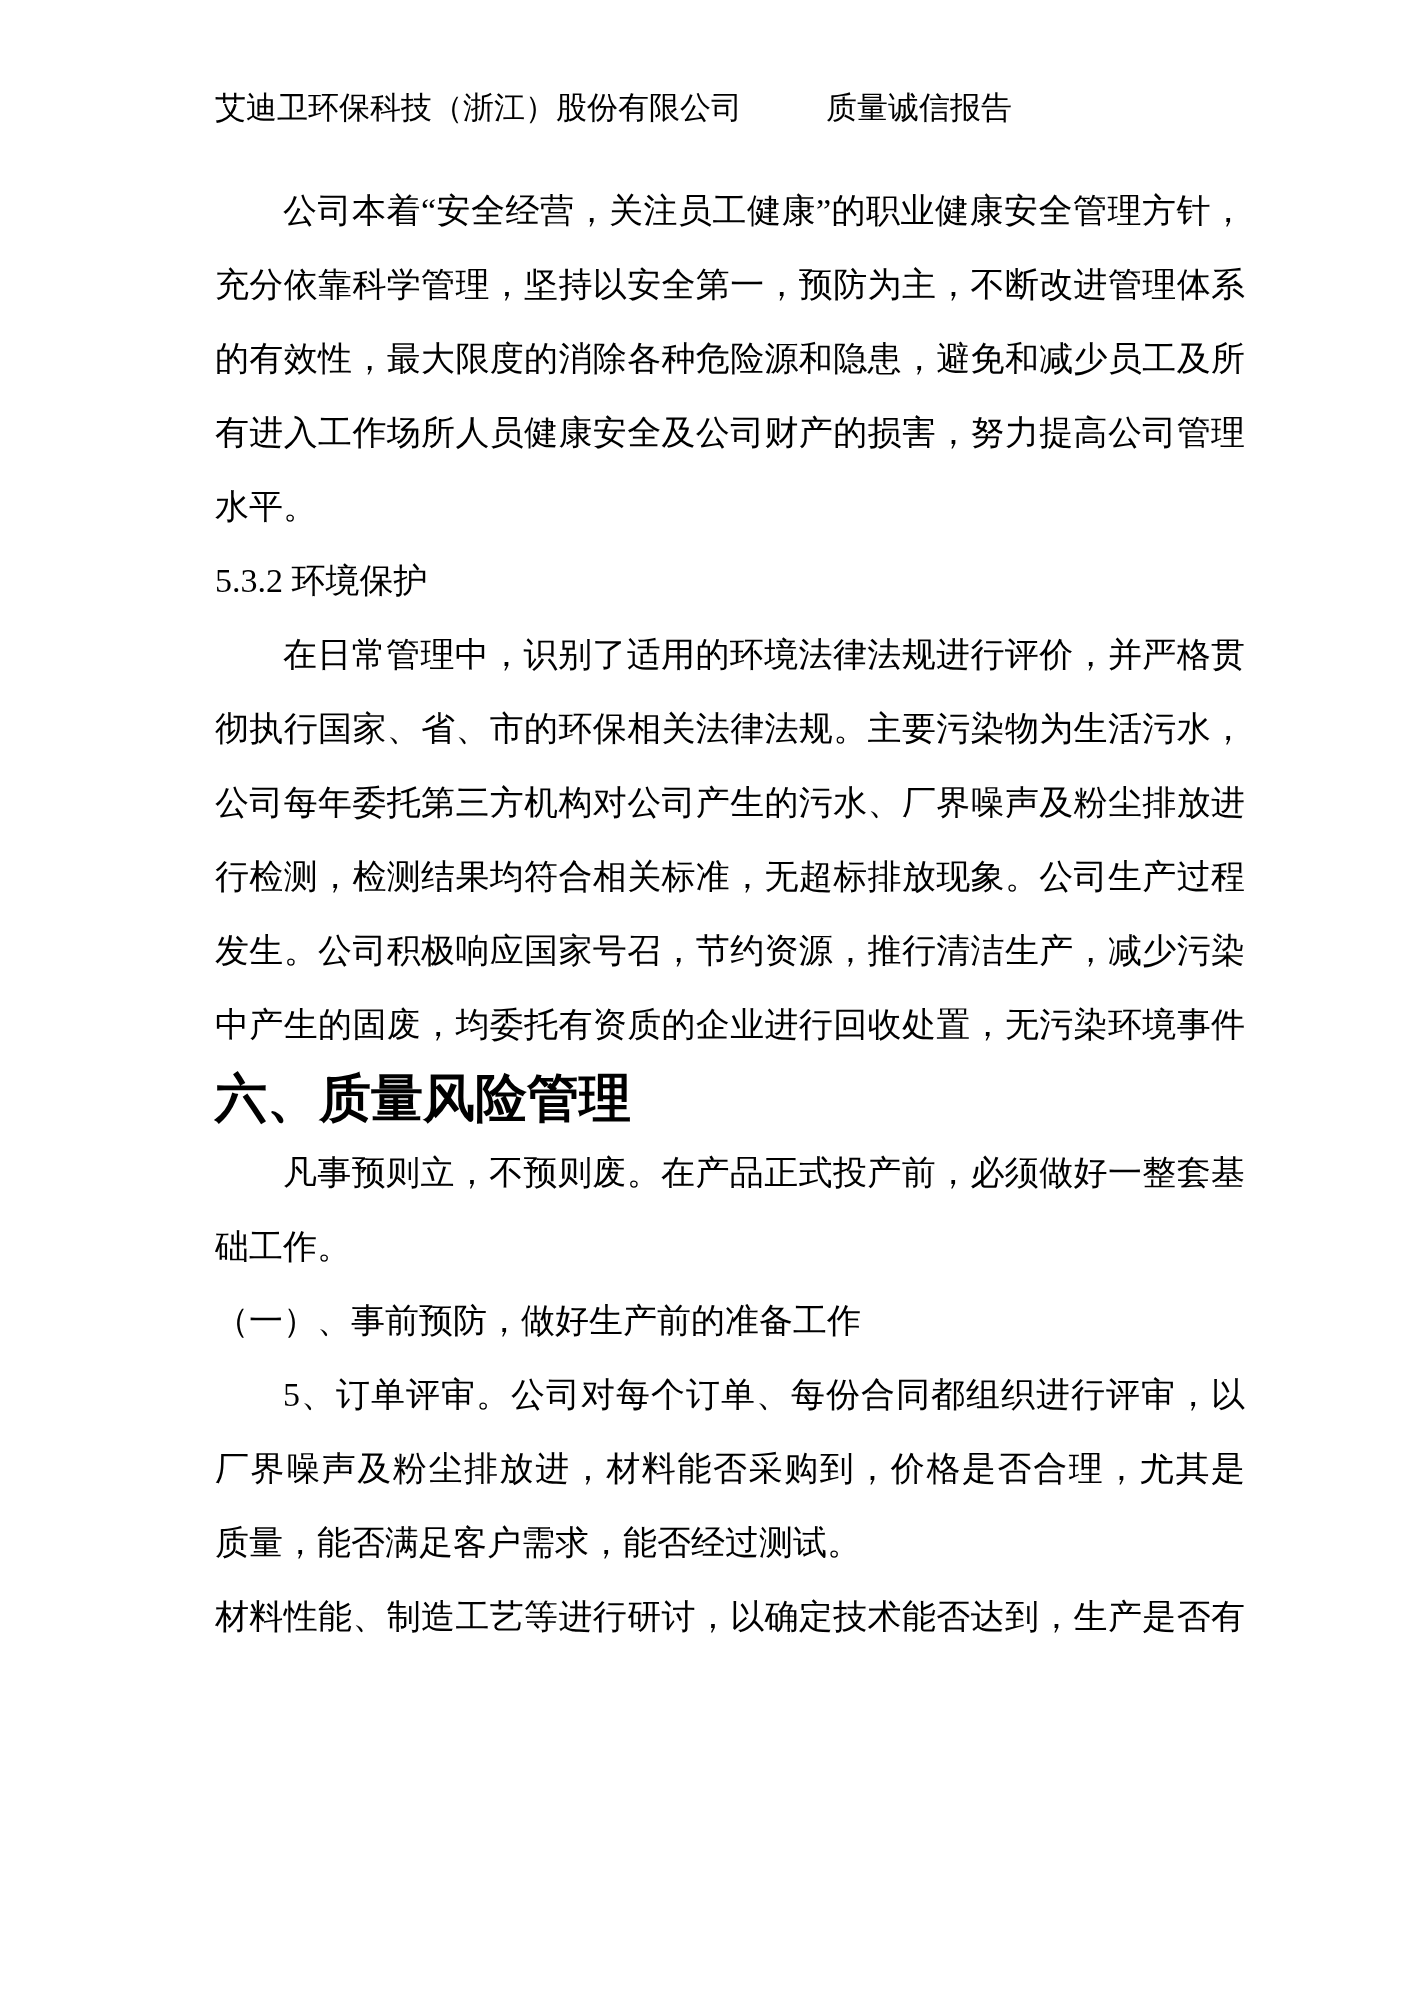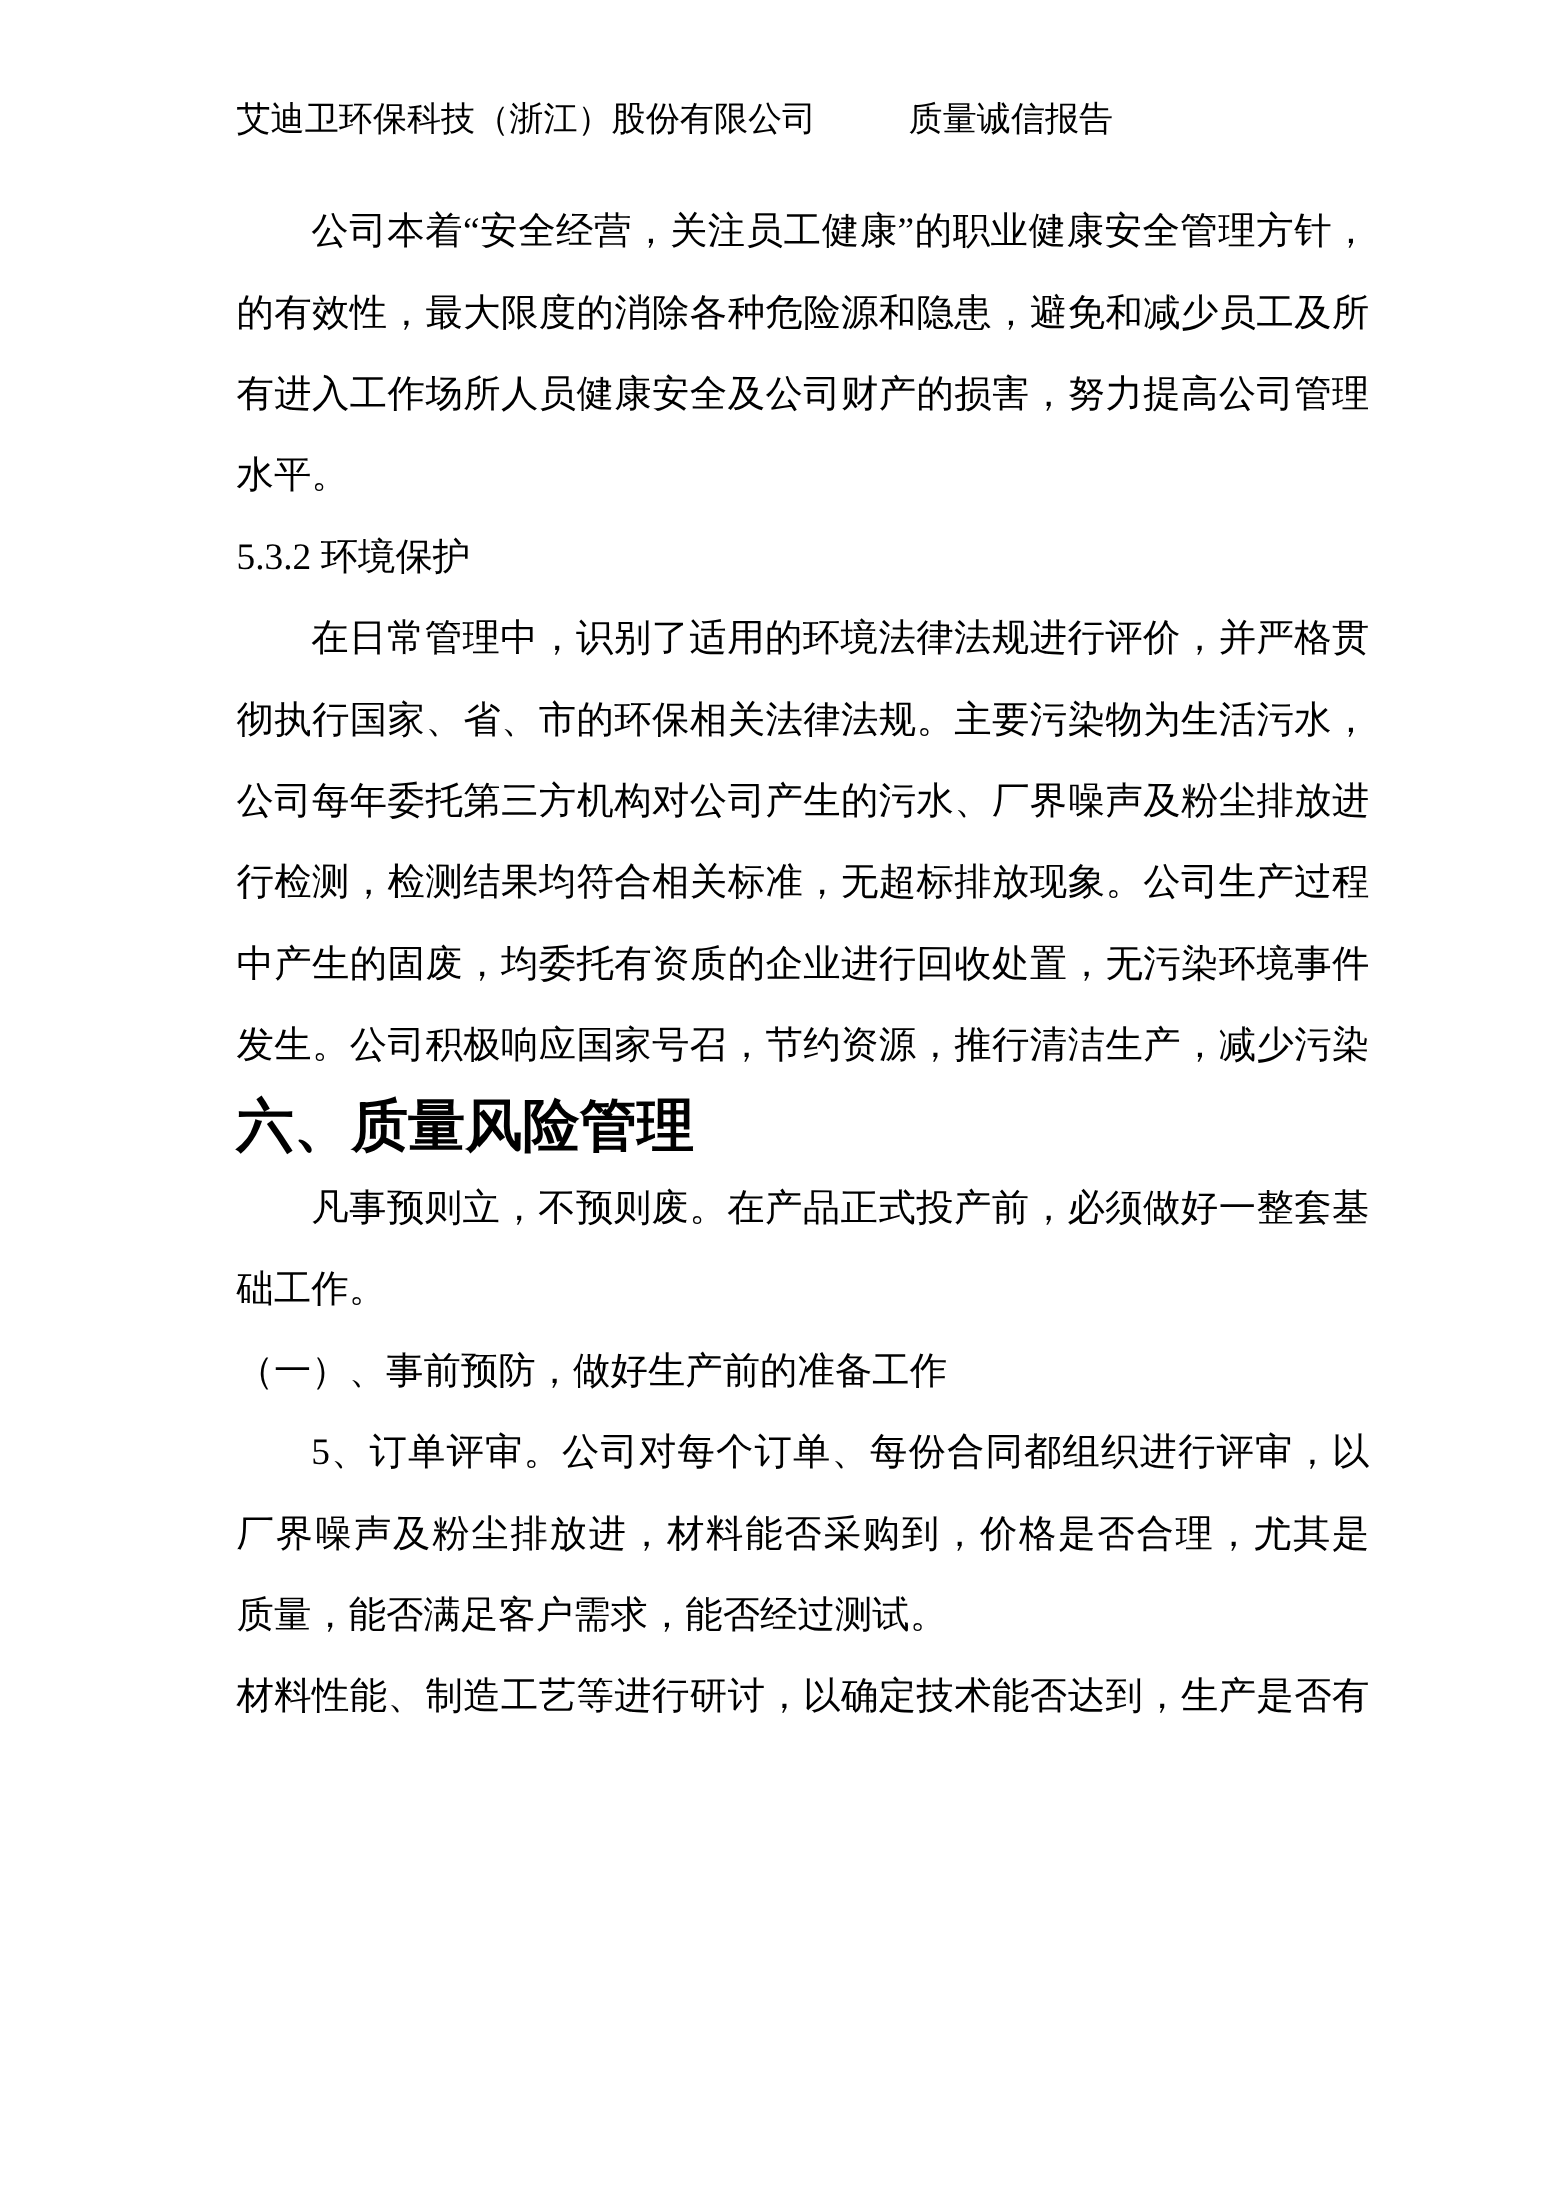--- a/index.html
+++ b/index.html
@@ -61,34 +61,35 @@
 <div class="page">
   <div class="content">
     <div class="page-header">
       <span>艾迪卫环保科技（浙江）股份有限公司</span>
       <span class="header-gap"></span>
       <span>质量诚信报告</span>
     </div>
     <div class="blocks">
         <div class="block paragraph">
           <div class="line indent">公司本着“安全经营，关注员工健康”的职业健康安全管理方针，</div>
+          <div class="line">充分依靠科学管理，坚持以安全第一，预防为主，不断改进管理体系</div>
           <div class="line">的有效性，最大限度的消除各种危险源和隐患，避免和减少员工及所</div>
           <div class="line">有进入工作场所人员健康安全及公司财产的损害，努力提高公司管理</div>
           <div class="line last">水平。</div>
         </div>
         <div class="block subheading">
           <div class="line last">5.3.2 环境保护</div>
         </div>
         <div class="block paragraph">
           <div class="line indent">在日常管理中，识别了适用的环境法律法规进行评价，并严格贯</div>
           <div class="line">彻执行国家、省、市的环保相关法律法规。主要污染物为生活污水，</div>
           <div class="line">公司每年委托第三方机构对公司产生的污水、厂界噪声及粉尘排放进</div>
           <div class="line">行检测，检测结果均符合相关标准，无超标排放现象。公司生产过程</div>
+          <div class="line">发生。公司积极响应国家号召，节约资源，推行清洁生产，减少污染</div>
           <div class="line">中产生的固废，均委托有资质的企业进行回收处置，无污染环境事件</div>
-          <div class="line">发生。公司积极响应国家号召，节约资源，推行清洁生产，减少污染</div>
         </div>
         <div class="block heading">
           <div class="line last">六、质量风险管理</div>
         </div>
         <div class="block paragraph">
           <div class="line indent">凡事预则立，不预则废。在产品正式投产前，必须做好一整套基</div>
           <div class="line last">础工作。</div>
         </div>
         <div class="block paragraph">
           <div class="line last">（一）、事前预防，做好生产前的准备工作</div>

